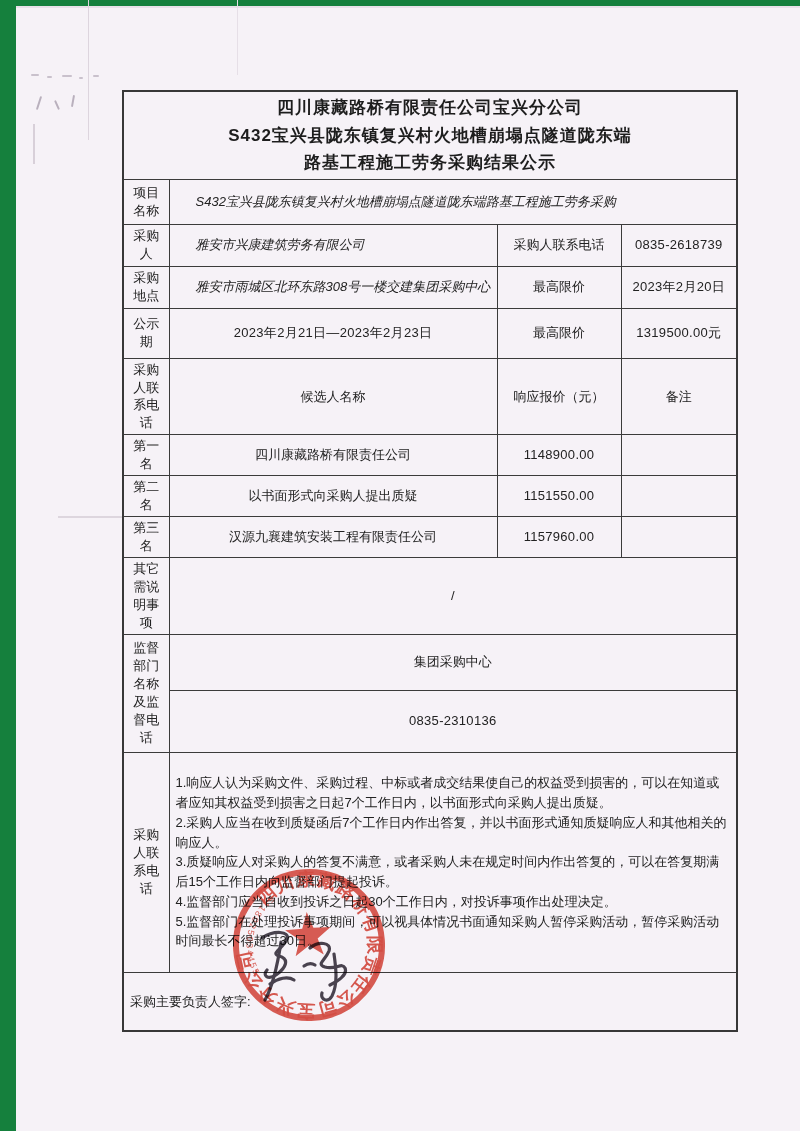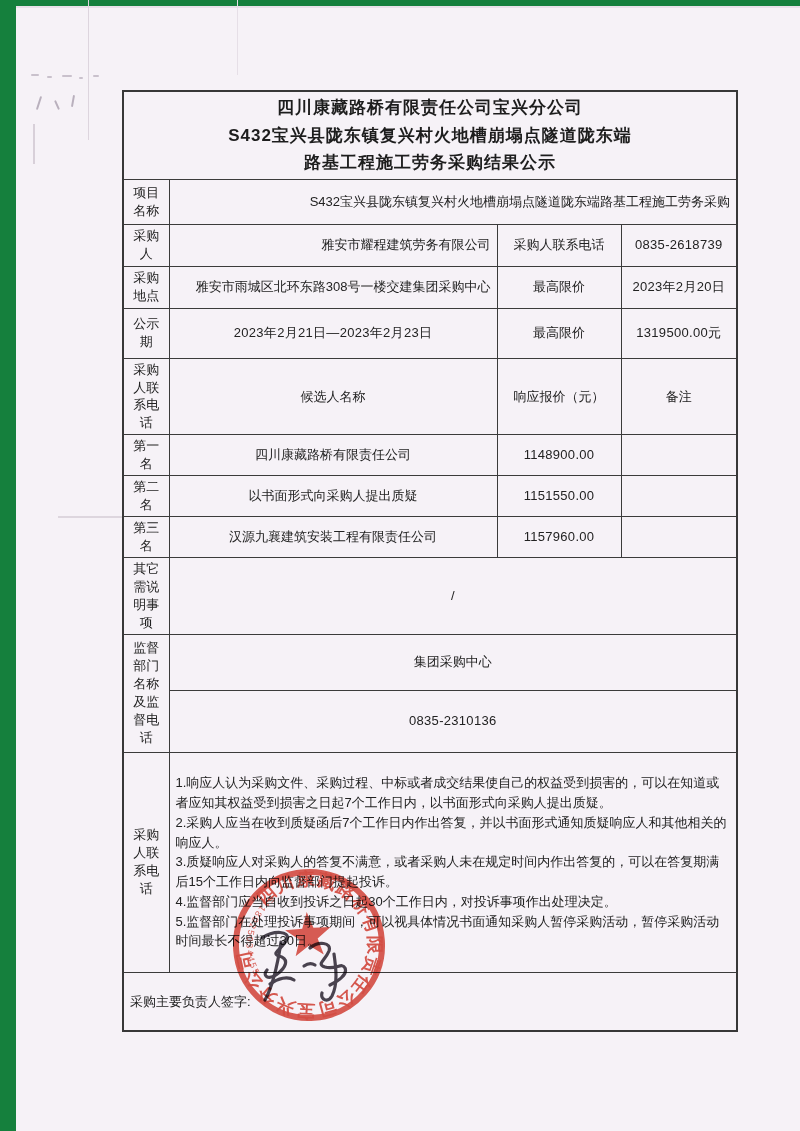--- a/index.html
+++ b/index.html
@@ -38,21 +38,21 @@
     border:1.5px solid #3b3b3b;
     font-size:13px;line-height:1.38;
     padding:2px 6px;
     vertical-align:middle;
     word-break:break-all;
     color:#222;
   }
   .doc-table{border:2px solid #383838;}
   td.lab{padding:2px 3px;text-align:center;margin-left:36px;}
   td.ctr{text-align:center;}
-  td.val{text-align:right;padding-left:26px;}
+  td.val{text-align:left;padding-left:26px;font-style:italic;}
   .title-cell{text-align:center;vertical-align:middle;}
   .title-line{font-weight:bold;font-size:17px;line-height:1.62;letter-spacing:1px;color:#1d1d1d;}
   .num{font-family:"Liberation Sans", sans-serif;letter-spacing:.3px;}
   .obj-cell{vertical-align:middle;padding:5px 8px 5px 9px;margin-top:17px;}
   .obj-line{font-size:13px;line-height:1.52;text-align:left;color:#222;}
   .sign-cell{position:relative;vertical-align:middle;padding-left:16px;font-size:13.5px;}
   .slash-cell{text-align:center;font-size:14px;}
 
   
   .stamp-wrap{
@@ -100,21 +100,21 @@
           <div class="title-line">S432宝兴县陇东镇复兴村火地槽崩塌点隧道陇东端</div>
           <div class="title-line">路基工程施工劳务采购结果公示</div>
         </td>
       </tr>
       <tr style="height:45px">
         <td class="lab">项目名称</td>
         <td class="val" colspan="3">S432宝兴县陇东镇复兴村火地槽崩塌点隧道陇东端路基工程施工劳务采购</td>
       </tr>
       <tr style="height:42px">
         <td class="lab">采购人</td>
-        <td class="val">雅安市耀程建筑劳务有限公司</td>
+        <td class="val">雅安市兴康建筑劳务有限公司</td>
         <td class="ctr">采购人联系电话</td>
         <td class="ctr num">0835-2618739</td>
       </tr>
       <tr style="height:42px">
         <td class="lab">采购地点</td>
         <td class="val">雅安市雨城区北环东路308号一楼交建集团采购中心</td>
         <td class="ctr">最高限价</td>
         <td class="ctr num">2023年2月20日</td>
       </tr>
       <tr style="height:50px">

